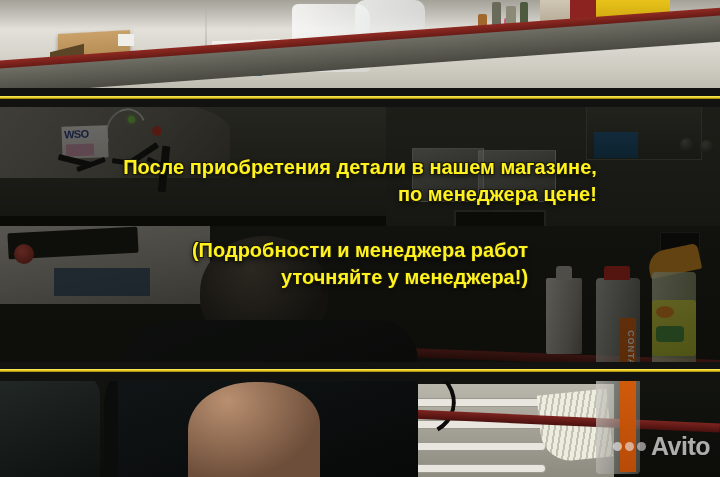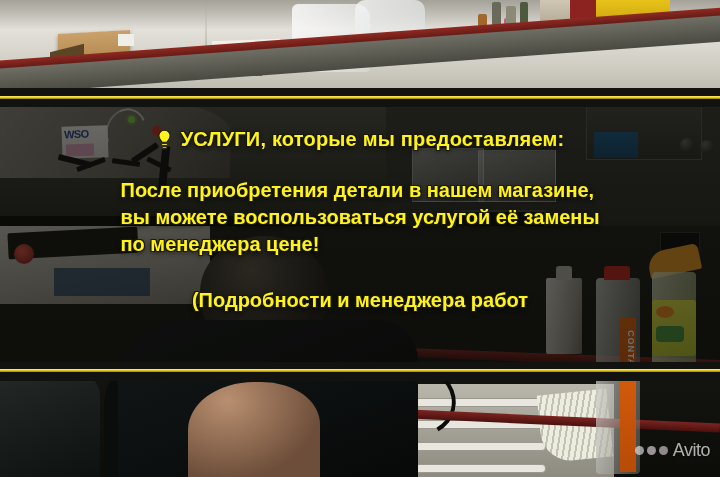--- a/index.html
+++ b/index.html
@@ -358,42 +358,42 @@
     text-shadow:
       1px 1px 0 #1a1a0c, -1px 1px 0 #1a1a0c, 1px -1px 0 #1a1a0c, -1px -1px 0 #1a1a0c,
       0 2px 5px rgba(0,0,0,.9);
     letter-spacing:.2px;
     white-space:nowrap;
   }
   .bulb { width:17px; height:22px; display:block; }
   .para {
     margin-top:26px;
     font-size:20px; font-weight:700; line-height:27px;
-    color:#fff21f; text-align:left; white-space:nowrap;
+    color:#fff21f; text-align:right; white-space:nowrap;
     text-shadow:
       1px 1px 0 #1a1a0c, -1px 1px 0 #1a1a0c, 1px -1px 0 #1a1a0c, -1px -1px 0 #1a1a0c,
       0 2px 5px rgba(0,0,0,.9);
   }
   .para.second { margin-top:29px; }
 
   
   .avito {
     position:absolute; right:10px; bottom:18px;
     display:flex; align-items:center; gap:5px;
     opacity:.72;
   }
   .avito-dots { display:flex; gap:3px; align-items:center; }
   .avito-dots i {
     display:block; width:9px; height:9px; border-radius:50%;
     background:rgba(255,255,255,.8);
   }
   .avito-dots i.d2 { background:rgba(240,232,236,.85); }
   .avito-dots i.d3 { background:rgba(225,215,220,.85); }
   .avito-word {
-    font-size:18px; font-weight:400; color:rgba(255,255,255,.92);
+    font-size:25px; font-weight:700; color:rgba(255,255,255,.92);
     letter-spacing:-.5px; line-height:1;
     text-shadow:0 1px 2px rgba(0,0,0,.5);
   }
 </style>
 </head>
 <body>
 
 <div id="ad">
 
   <div class="photo">
@@ -491,38 +491,29 @@
   </div>
 
   <div class="overlay-dark"></div>
   <div class="band top"></div>
   <div class="rule r-top"></div>
   <div class="band bottom"></div>
   <div class="rule r-bot"></div>
 
   <div class="textzone">
 
-    <div class="headline">
-      <svg class="bulb" viewBox="0 0 17 22">
-        <path d="M8.5 1.2c-3.2 0-5.6 2.5-5.6 5.6 0 2.1 1.1 3.6 2.1 4.8.5.6.8 1.1.9 1.7h5.2c.1-.6.4-1.1.9-1.7 1-1.2 2.1-2.7 2.1-4.8 0-3.1-2.4-5.6-5.6-5.6z" fill="#FFF21F" stroke="#1a1a0c" stroke-width="1.1"></path>
-        <rect x="5.6" y="14.6" width="5.8" height="1.9" rx=".5" fill="#FFF21F" stroke="#1a1a0c" stroke-width=".9"></rect>
-        <rect x="6.2" y="17.4" width="4.6" height="1.8" rx=".5" fill="#FFF21F" stroke="#1a1a0c" stroke-width=".9"></rect>
-        <path d="M7.2 20.4h2.6" stroke="#1a1a0c" stroke-width="1.4" stroke-linecap="round"></path>
-      </svg>
-      <span>УСЛУГИ, которые мы предоставляем:</span>
-    </div>
 
     <div class="para">
       <div>После приобретения детали в нашем магазине,</div>
-      <div>вы можете воспользоваться услугой её замены</div>
       <div>по менеджера цене!</div>
     </div>
 
     <div class="para second">
       <div>(Подробности и менеджера работ</div>
+      <div>уточняйте у менеджера!)</div>
     </div>
   </div>
 
   <div class="avito">
     <span class="avito-dots">
       <i class="d1"></i>
         <i class="d2"></i>
         <i class="d3"></i>
     </span>
     <span class="avito-word">Avito</span>

